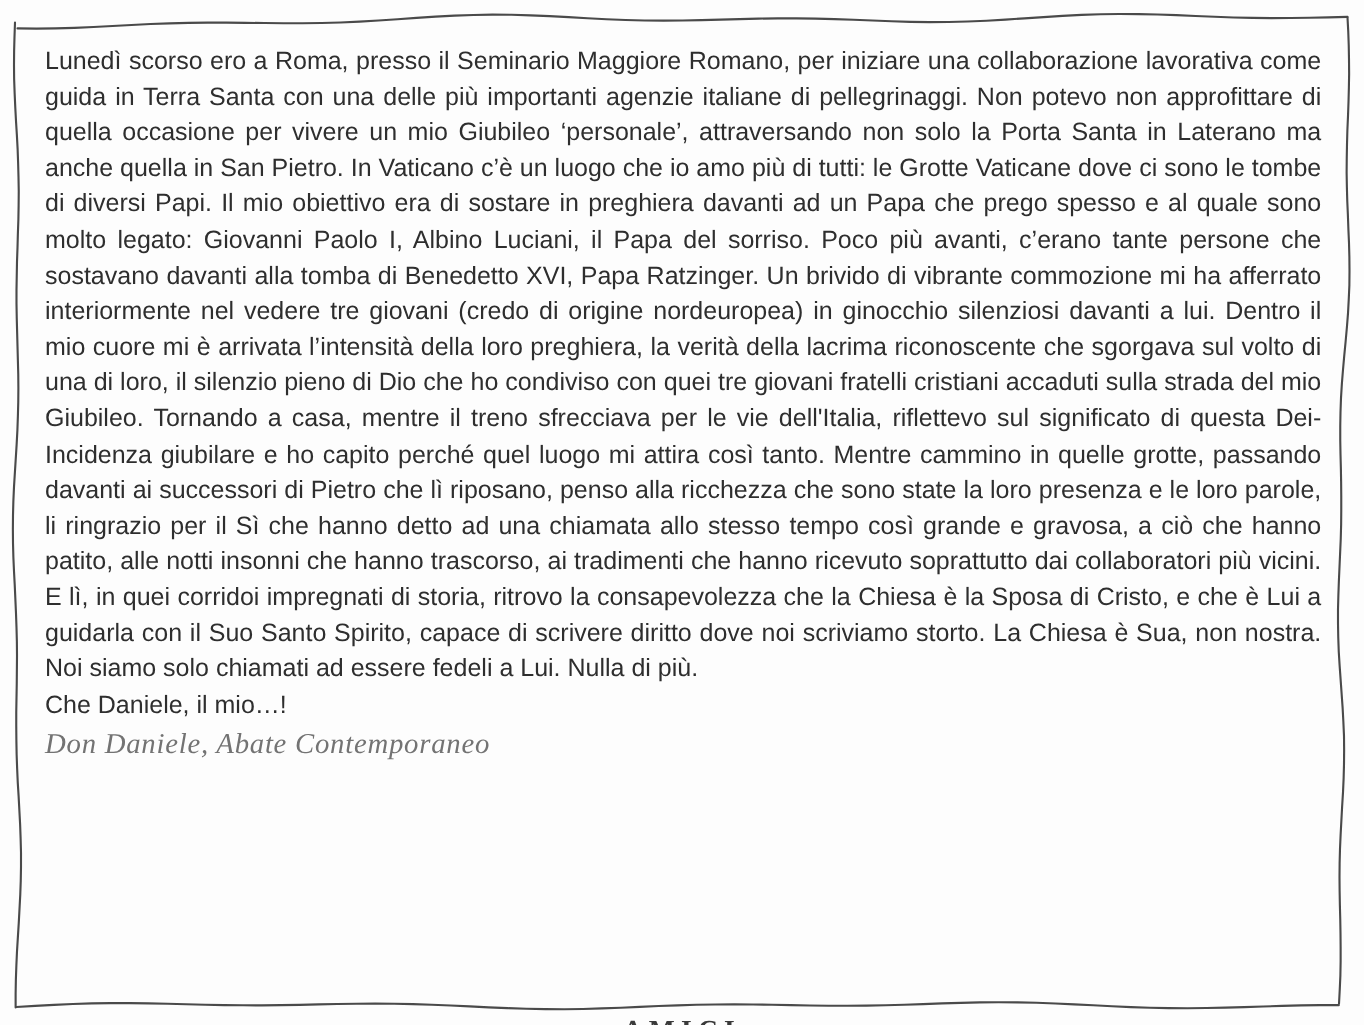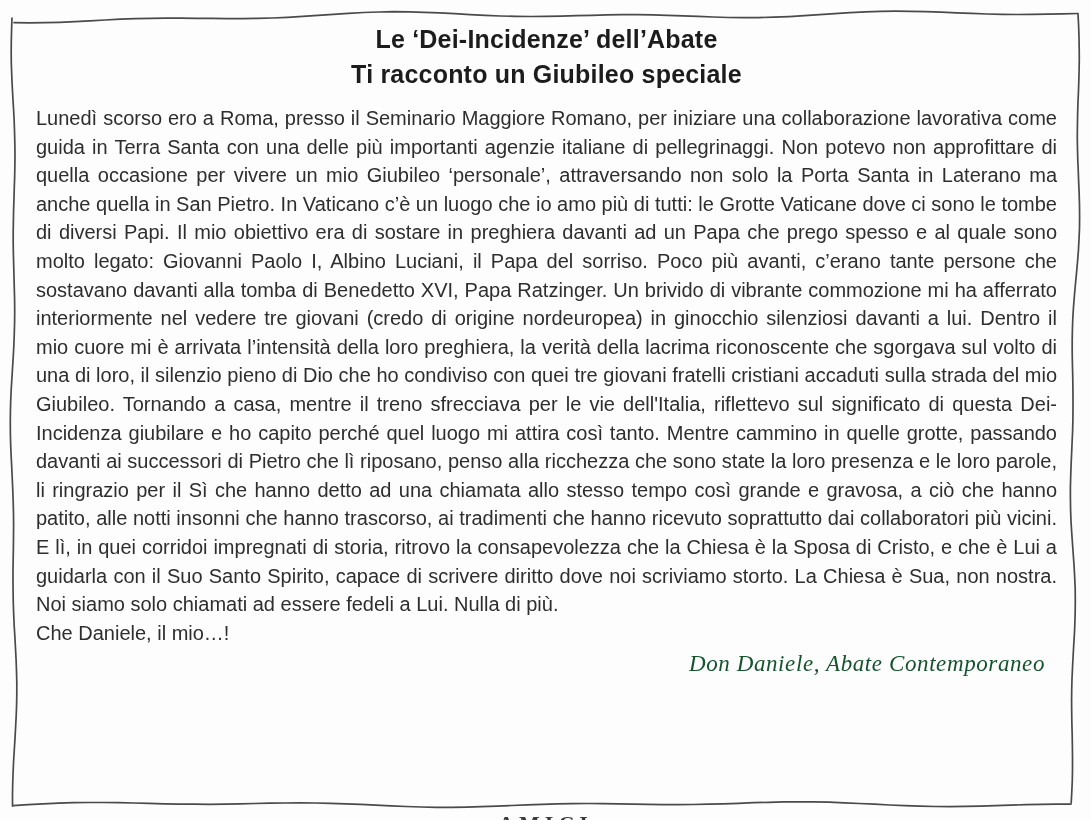--- a/index.html
+++ b/index.html
@@ -43,25 +43,25 @@
     font-size: 20px;
     line-height: 28.6px;
     text-align: justify;
     text-justify: inter-word;
   }
   .article p { margin: 0; }
 
   .signature {
     margin-top: 4px;
     padding-right: 12px;
-    text-align: right;
+    text-align: left;
     font-family: "Liberation Serif", serif;
     font-style: italic;
     font-size: 23px;
-    color: #14532d;
+    color: #737373;
     letter-spacing: 0.6px;
   }
 
   .cutoff-text {
     position: absolute;
     left: 50%;
     transform: translateX(-50%);
     top: 811px;
     font-family: "Liberation Serif", serif;
     font-weight: 700;
@@ -77,24 +77,20 @@
 <div class="page">
 
   <svg class="frame-svg" id="border-svg" viewBox="0 0 1091 820" xmlns="http://www.w3.org/2000/svg" aria-hidden="true">
       <path d="M14.0,22.7L29.2,22.9L44.4,22.7L59.6,22.3L74.8,21.6L90.0,20.8L105.2,20.0L120.4,19.2L135.6,18.7L150.8,18.3L166.0,18.1L181.2,18.1L196.4,18.3L211.6,18.4L226.8,18.6L242.0,18.6L257.2,18.4L272.4,18.0L287.6,17.3L302.8,16.4L318.0,15.4L333.2,14.3L348.4,13.3L363.6,12.5L378.8,12.0L394.0,11.7L409.2,11.8L424.4,12.3L439.6,12.9L454.8,13.7L470.0,14.6L485.2,15.4L500.4,16.0L515.6,16.4L530.8,16.5L546.0,16.4L561.2,16.1L576.4,15.7L591.6,15.3L606.8,14.9L622.0,14.7L637.2,14.7L652.4,14.9L667.6,15.3L682.8,15.8L698.0,16.4L713.2,17.0L728.4,17.5L743.6,17.7L758.8,17.6L774.0,17.2L789.2,16.6L804.4,15.7L819.6,14.7L834.8,13.7L850.0,12.7L865.2,11.9L880.4,11.4L895.6,11.2L910.8,11.3L926.0,11.6L941.2,12.1L956.4,12.8L971.6,13.4L986.8,14.0L1002.0,14.3L1017.2,14.5L1032.4,14.4L1047.6,14.2L1062.8,13.9L1078.0,13.5" fill="none" stroke="#4a4a4a" stroke-width="1.7" stroke-linecap="round"></path>
       <path d="M1078.0,14.0L1078.6,25.3L1079.0,36.6L1079.2,47.8L1079.3,59.1L1079.1,70.4L1078.8,81.6L1078.4,92.9L1077.9,104.2L1077.6,115.4L1077.4,126.7L1077.3,138.0L1077.5,149.3L1077.8,160.5L1078.3,171.8L1078.7,183.1L1079.2,194.4L1079.5,205.6L1079.6,216.9L1079.5,228.2L1079.0,239.5L1078.4,250.7L1077.5,262.0L1076.5,273.2L1075.4,284.5L1074.4,295.8L1073.5,307.0L1072.8,318.3L1072.4,329.6L1072.2,340.8L1072.2,352.1L1072.4,363.4L1072.7,374.7L1072.9,385.9L1073.0,397.2L1073.0,408.5L1072.9,419.8L1072.6,431.0L1072.1,442.3L1071.6,453.6L1071.1,464.8L1070.7,476.1L1070.4,487.4L1070.4,498.6L1070.6,509.9L1071.0,521.2L1071.7,532.5L1072.5,543.7L1073.3,555.0L1074.1,566.3L1074.7,577.6L1075.2,588.9L1075.3,600.1L1075.2,611.4L1074.9,622.7L1074.4,633.9L1073.7,645.2L1073.1,656.5L1072.5,667.7L1072.0,679.0L1071.7,690.3L1071.6,701.6L1071.7,712.8L1071.9,724.1L1072.2,735.4L1072.4,746.7L1072.5,757.9L1072.5,769.2L1072.3,780.5L1071.8,791.7L1071.2,803.0" fill="none" stroke="#4a4a4a" stroke-width="1.7" stroke-linecap="round"></path>
       <path d="M1071.0,804.1L1055.9,804.1L1040.8,804.3L1025.7,804.7L1010.5,805.2L995.4,805.7L980.3,806.1L965.2,806.4L950.1,806.6L935.0,806.5L919.9,806.2L904.7,805.7L889.6,805.0L874.5,804.2L859.4,803.5L844.3,802.8L829.2,802.2L814.1,801.9L798.9,801.8L783.8,801.9L768.7,802.3L753.6,802.7L738.5,803.3L723.4,803.8L708.3,804.2L693.1,804.5L678.0,804.6L662.9,804.6L647.8,804.4L632.7,804.1L617.6,803.8L602.5,803.6L587.3,803.5L572.2,803.6L557.1,803.8L542.0,804.3L526.9,804.8L511.8,805.5L496.7,806.2L481.5,806.7L466.4,807.2L451.3,807.4L436.2,807.3L421.1,807.0L406.0,806.5L390.9,805.9L375.7,805.1L360.6,804.4L345.5,803.8L330.4,803.3L315.3,803.0L300.2,802.9L285.1,803.0L269.9,803.2L254.8,803.5L239.7,803.9L224.6,804.1L209.5,804.3L194.4,804.2L179.3,804.1L164.1,803.8L149.0,803.4L133.9,803.0L118.8,802.7L103.7,802.5L88.6,802.5L73.4,802.7L58.3,803.2L43.2,803.9L28.1,804.7L13.0,805.6" fill="none" stroke="#4a4a4a" stroke-width="1.7" stroke-linecap="round"></path>
       <path d="M12.5,806.0L12.5,794.7L12.7,783.5L13.1,772.2L13.6,761.0L14.3,749.7L15.0,738.5L15.6,727.2L16.2,715.9L16.6,704.7L16.8,693.4L16.8,682.2L16.5,670.9L16.1,659.7L15.5,648.4L14.9,637.1L14.2,625.9L13.7,614.6L13.3,603.4L13.1,592.1L13.0,580.9L13.0,569.6L13.2,558.3L13.4,547.1L13.5,535.8L13.6,524.6L13.5,513.3L13.2,502.1L12.8,490.8L12.3,479.5L11.8,468.3L11.2,457.0L10.7,445.8L10.4,434.5L10.3,423.3L10.4,412.0L10.7,400.7L11.2,389.5L11.9,378.2L12.6,367.0L13.3,355.7L13.9,344.5L14.3,333.2L14.6,321.9L14.7,310.7L14.6,299.4L14.3,288.2L14.0,276.9L13.7,265.7L13.4,254.4L13.2,243.1L13.2,231.9L13.4,220.6L13.6,209.4L14.0,198.1L14.3,186.9L14.7,175.6L14.9,164.3L15.0,153.1L14.8,141.8L14.5,130.6L14.1,119.3L13.5,108.1L12.8,96.8L12.2,85.5L11.7,74.3L11.3,63.0L11.2,51.8L11.3,40.5L11.6,29.3L12.0,18.0" fill="none" stroke="#4a4a4a" stroke-width="1.7" stroke-linecap="round"></path>
     </svg>
 
   <div class="content">
-    <div class="title">
-      <div>Le ‘Dei-Incidenze’ dell’Abate</div>
-      <div>Ti racconto un Giubileo speciale</div>
-    </div>
 
     <div class="article" style="color: rgb(46, 46, 46);">
       <p>Lunedì scorso ero a Roma, presso il Seminario Maggiore Romano, per iniziare una collaborazione lavorativa come guida in Terra Santa con una delle più importanti agenzie italiane di pellegrinaggi. Non potevo non approfittare di quella occasione per vivere un mio Giubileo ‘personale’, attraversando non solo la Porta Santa in Laterano ma anche quella in San Pietro. In Vaticano c’è un luogo che io amo più di tutti: le Grotte Vaticane dove ci sono le tombe di diversi Papi. Il mio obiettivo era di sostare in preghiera davanti ad un Papa che prego spesso e al quale sono molto legato: Giovanni Paolo I, Albino Luciani, il Papa del sorriso. Poco più avanti, c’erano tante persone che sostavano davanti alla tomba di Benedetto XVI, Papa Ratzinger. Un brivido di vibrante commozione mi ha afferrato interiormente nel vedere tre giovani (credo di origine nordeuropea) in ginocchio silenziosi davanti a lui. Dentro il mio cuore mi è arrivata l’intensità della loro preghiera, la verità della lacrima riconoscente che sgorgava sul volto di una di loro, il silenzio pieno di Dio che ho condiviso con quei tre giovani fratelli cristiani accaduti sulla strada del mio Giubileo. Tornando a casa, mentre il treno sfrecciava per le vie dell'Italia, riflettevo sul significato di questa Dei-Incidenza giubilare e ho capito perché quel luogo mi attira così tanto. Mentre cammino in quelle grotte, passando davanti ai successori di Pietro che lì riposano, penso alla ricchezza che sono state la loro presenza e le loro parole, li ringrazio per il Sì che hanno detto ad una chiamata allo stesso tempo così grande e gravosa, a ciò che hanno patito, alle notti insonni che hanno trascorso, ai tradimenti che hanno ricevuto soprattutto dai collaboratori più vicini. E lì, in quei corridoi impregnati di storia, ritrovo la consapevolezza che la Chiesa è la Sposa di Cristo, e che è Lui a guidarla con il Suo Santo Spirito, capace di scrivere diritto dove noi scriviamo storto. La Chiesa è Sua, non nostra. Noi siamo solo chiamati ad essere fedeli a Lui. Nulla di più.</p>
       <p>Che Daniele, il mio…!</p>
     </div>
 
     <div class="signature">Don Daniele, Abate Contemporaneo</div>
   </div>
 
   <div class="cutoff-text">AMICI</div>

